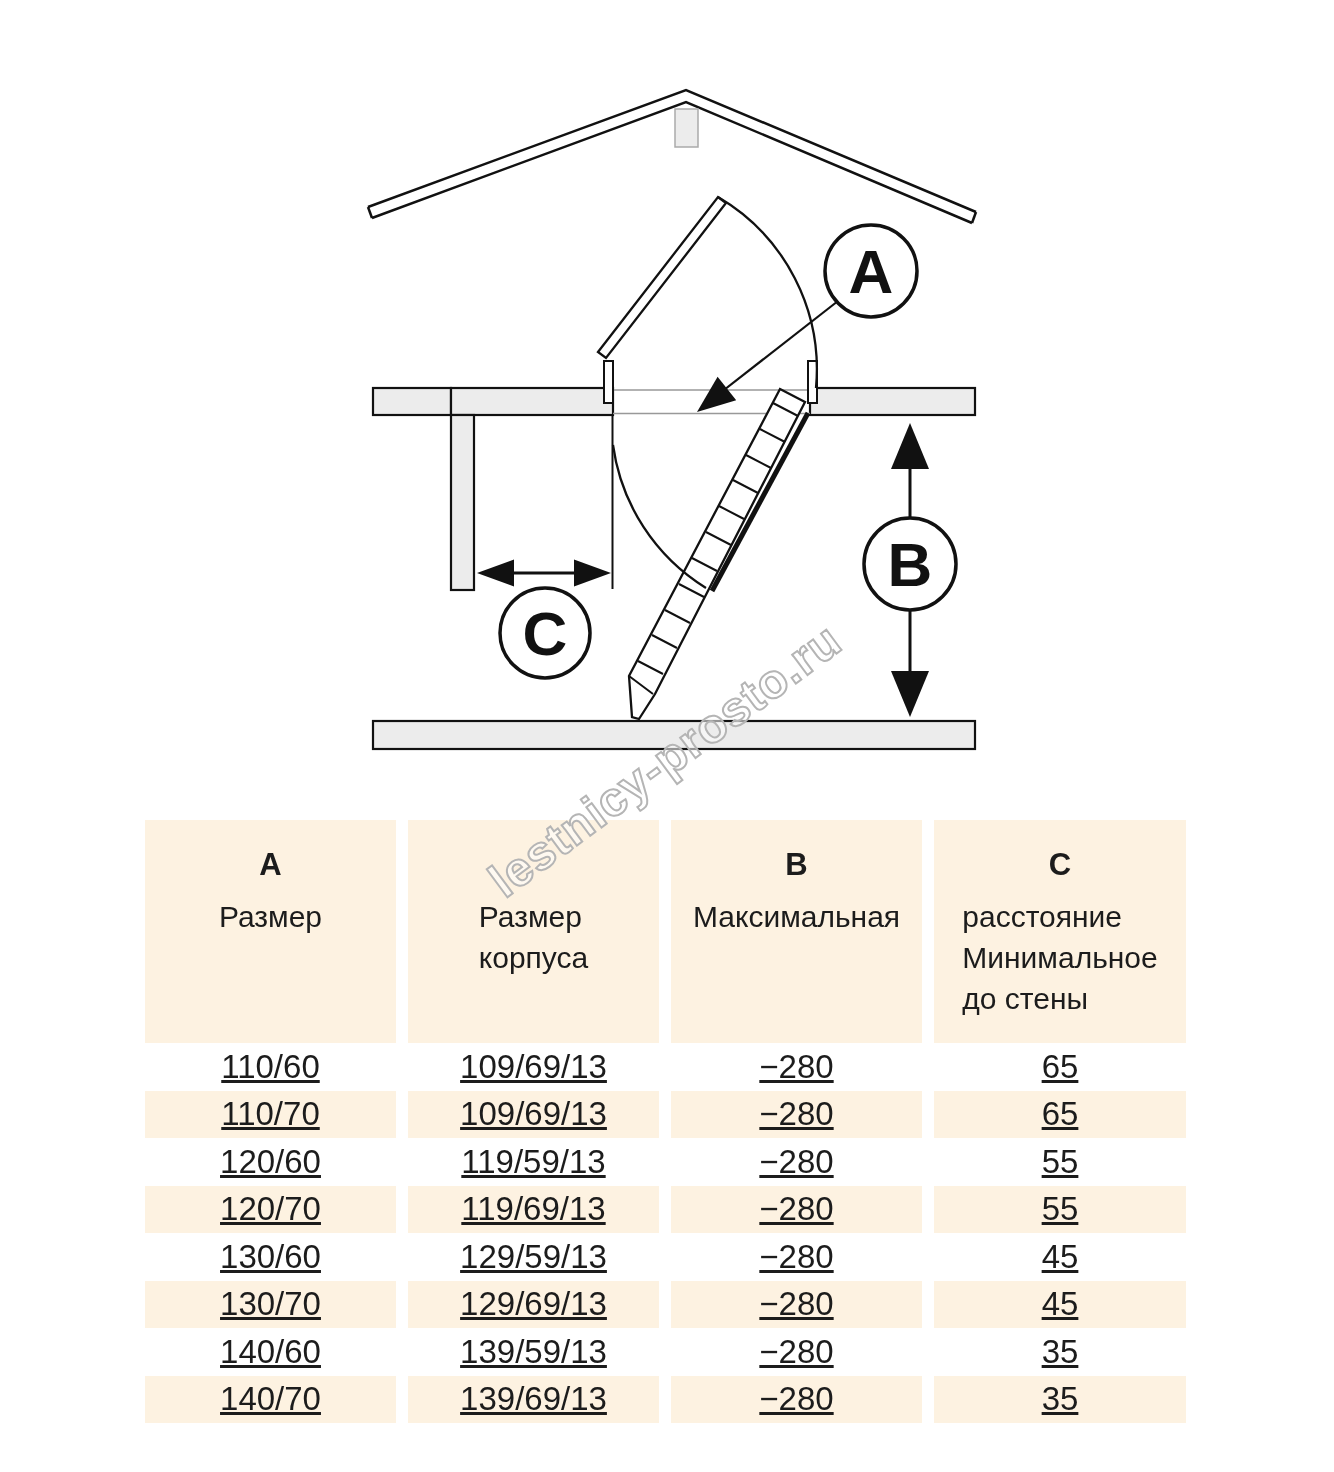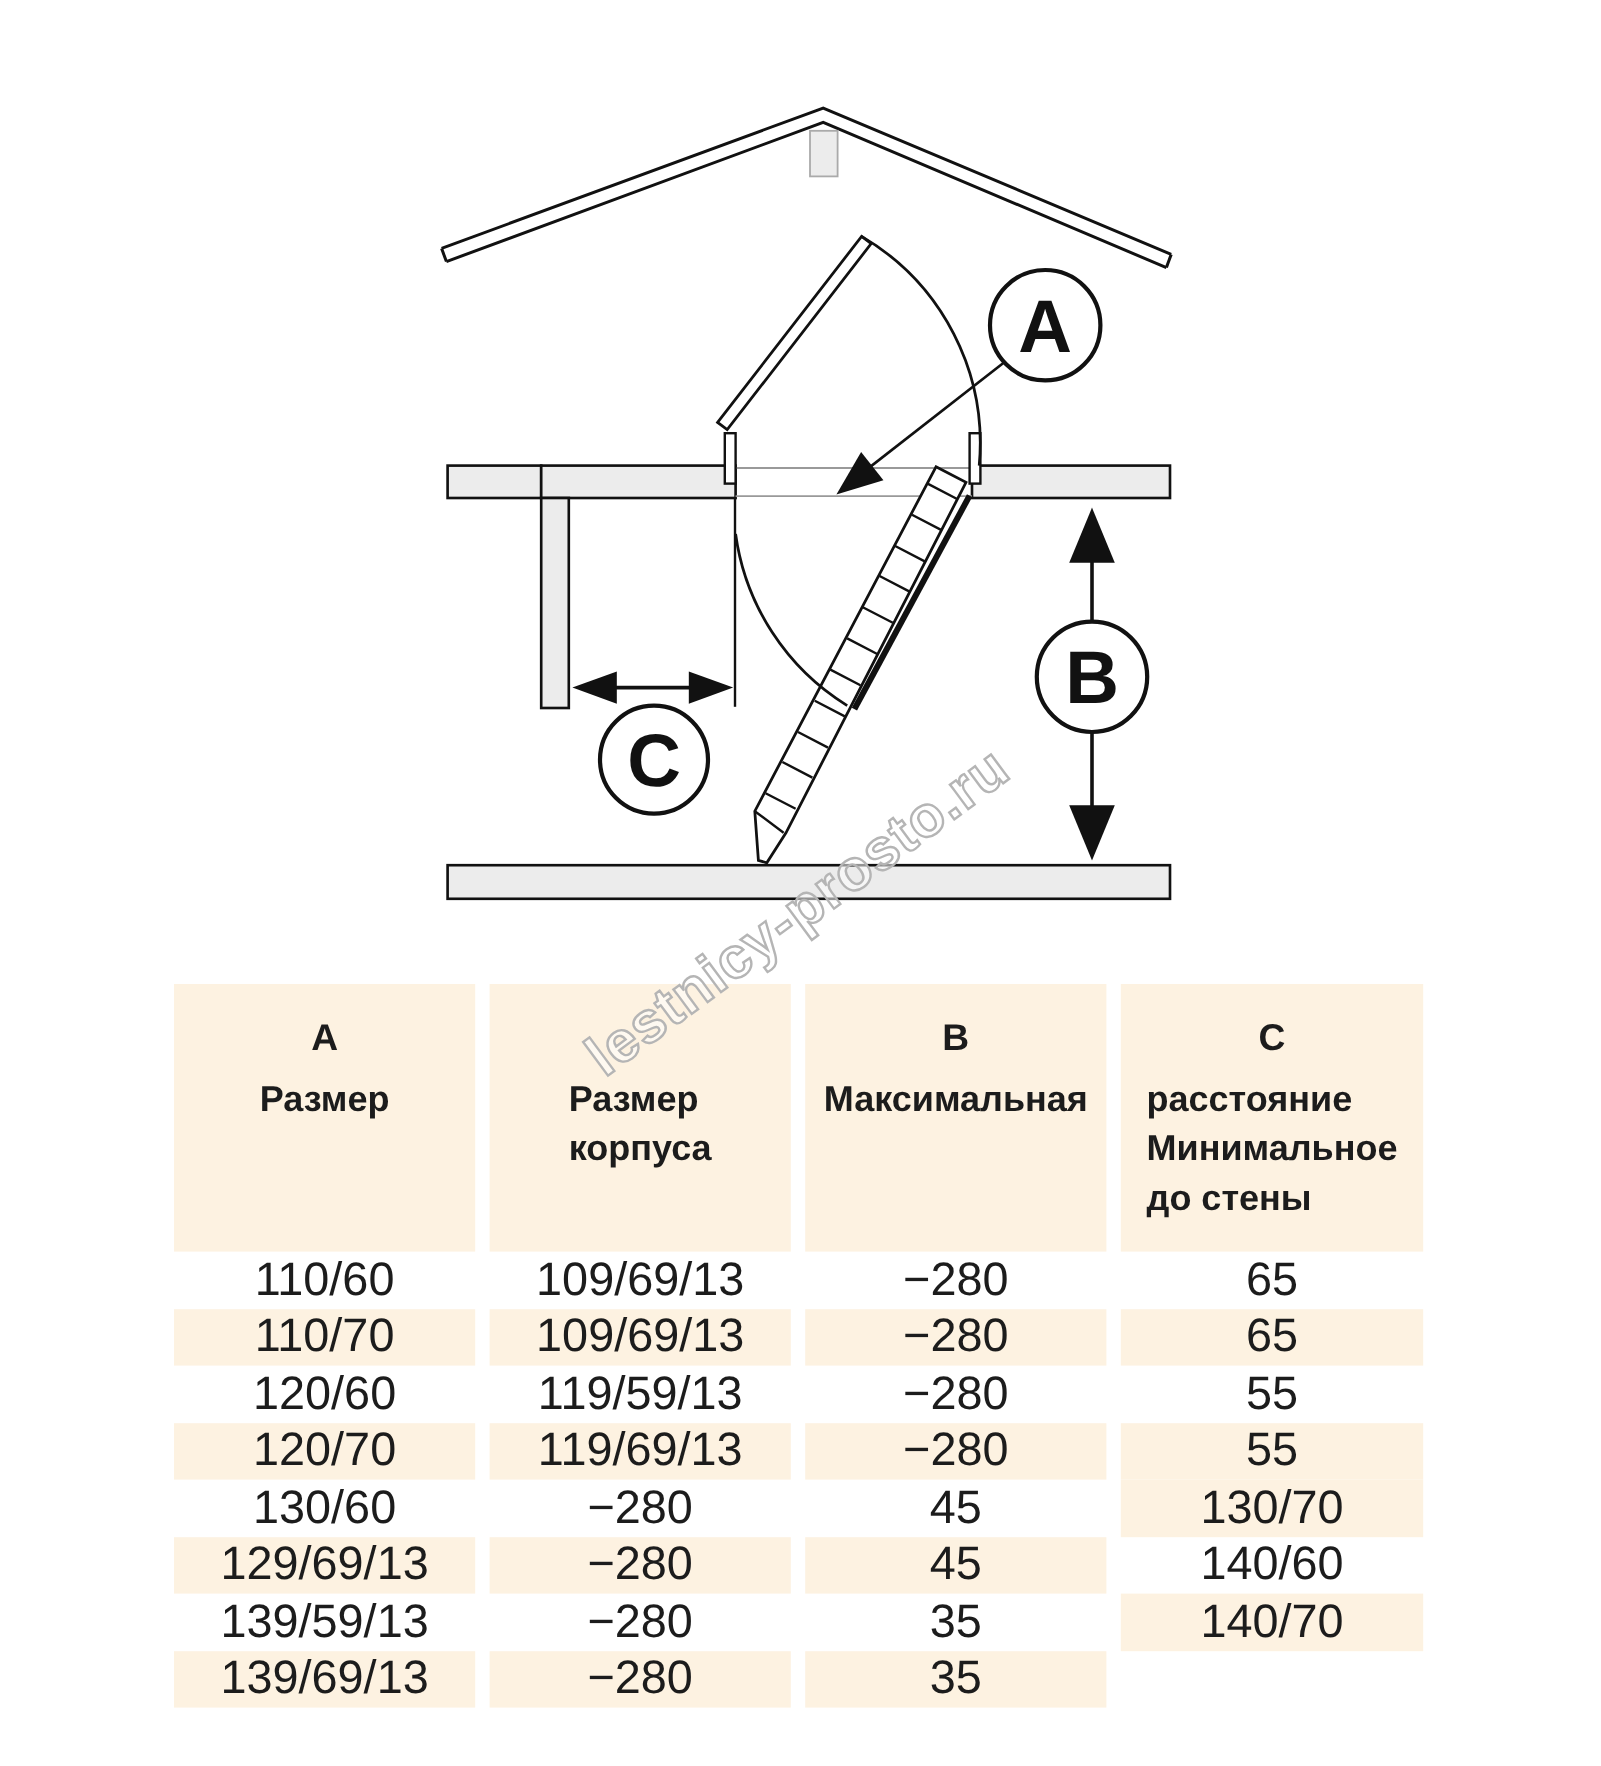--- a/index.html
+++ b/index.html
@@ -59,28 +59,28 @@
     font-size: 31px;
     height: 46px;
     line-height: 46px;
   }
   .label-block {
     display: inline-block;
     text-align: left;
     font-size: 30px;
     line-height: 41px;
     margin-top: 8px;
-    font-weight: bold;
   }
   .table-body { grid-auto-rows: 47.5px; }
   .cell {
     display: flex;
     align-items: center;
     justify-content: center;
-    font-size: 39px;
+    font-size: 33px;
+    text-decoration: underline;
   }
   .cell.hl { background: var(--highlight); }
 </style>
 </head>
 <body>
 
 <svg class="diagram-svg" width="1334" height="810" viewBox="0 0 1334 810">
 
   <g fill="none" stroke="#111111" stroke-width="2.5">
     <path d="M368,207 L686,90 L976,212"></path>
@@ -204,20 +204,21 @@
       <div class="cell hl">65</div>
       <div class="cell">120/60</div>
       <div class="cell">119/59/13</div>
       <div class="cell">−280</div>
       <div class="cell">55</div>
       <div class="cell hl">120/70</div>
       <div class="cell hl">119/69/13</div>
       <div class="cell hl">−280</div>
       <div class="cell hl">55</div>
       <div class="cell">130/60</div>
+      <div class="cell">129/59/13</div>
       <div class="cell">−280</div>
       <div class="cell">45</div>
       <div class="cell hl">130/70</div>
       <div class="cell hl">129/69/13</div>
       <div class="cell hl">−280</div>
       <div class="cell hl">45</div>
       <div class="cell">140/60</div>
       <div class="cell">139/59/13</div>
       <div class="cell">−280</div>
       <div class="cell">35</div>

